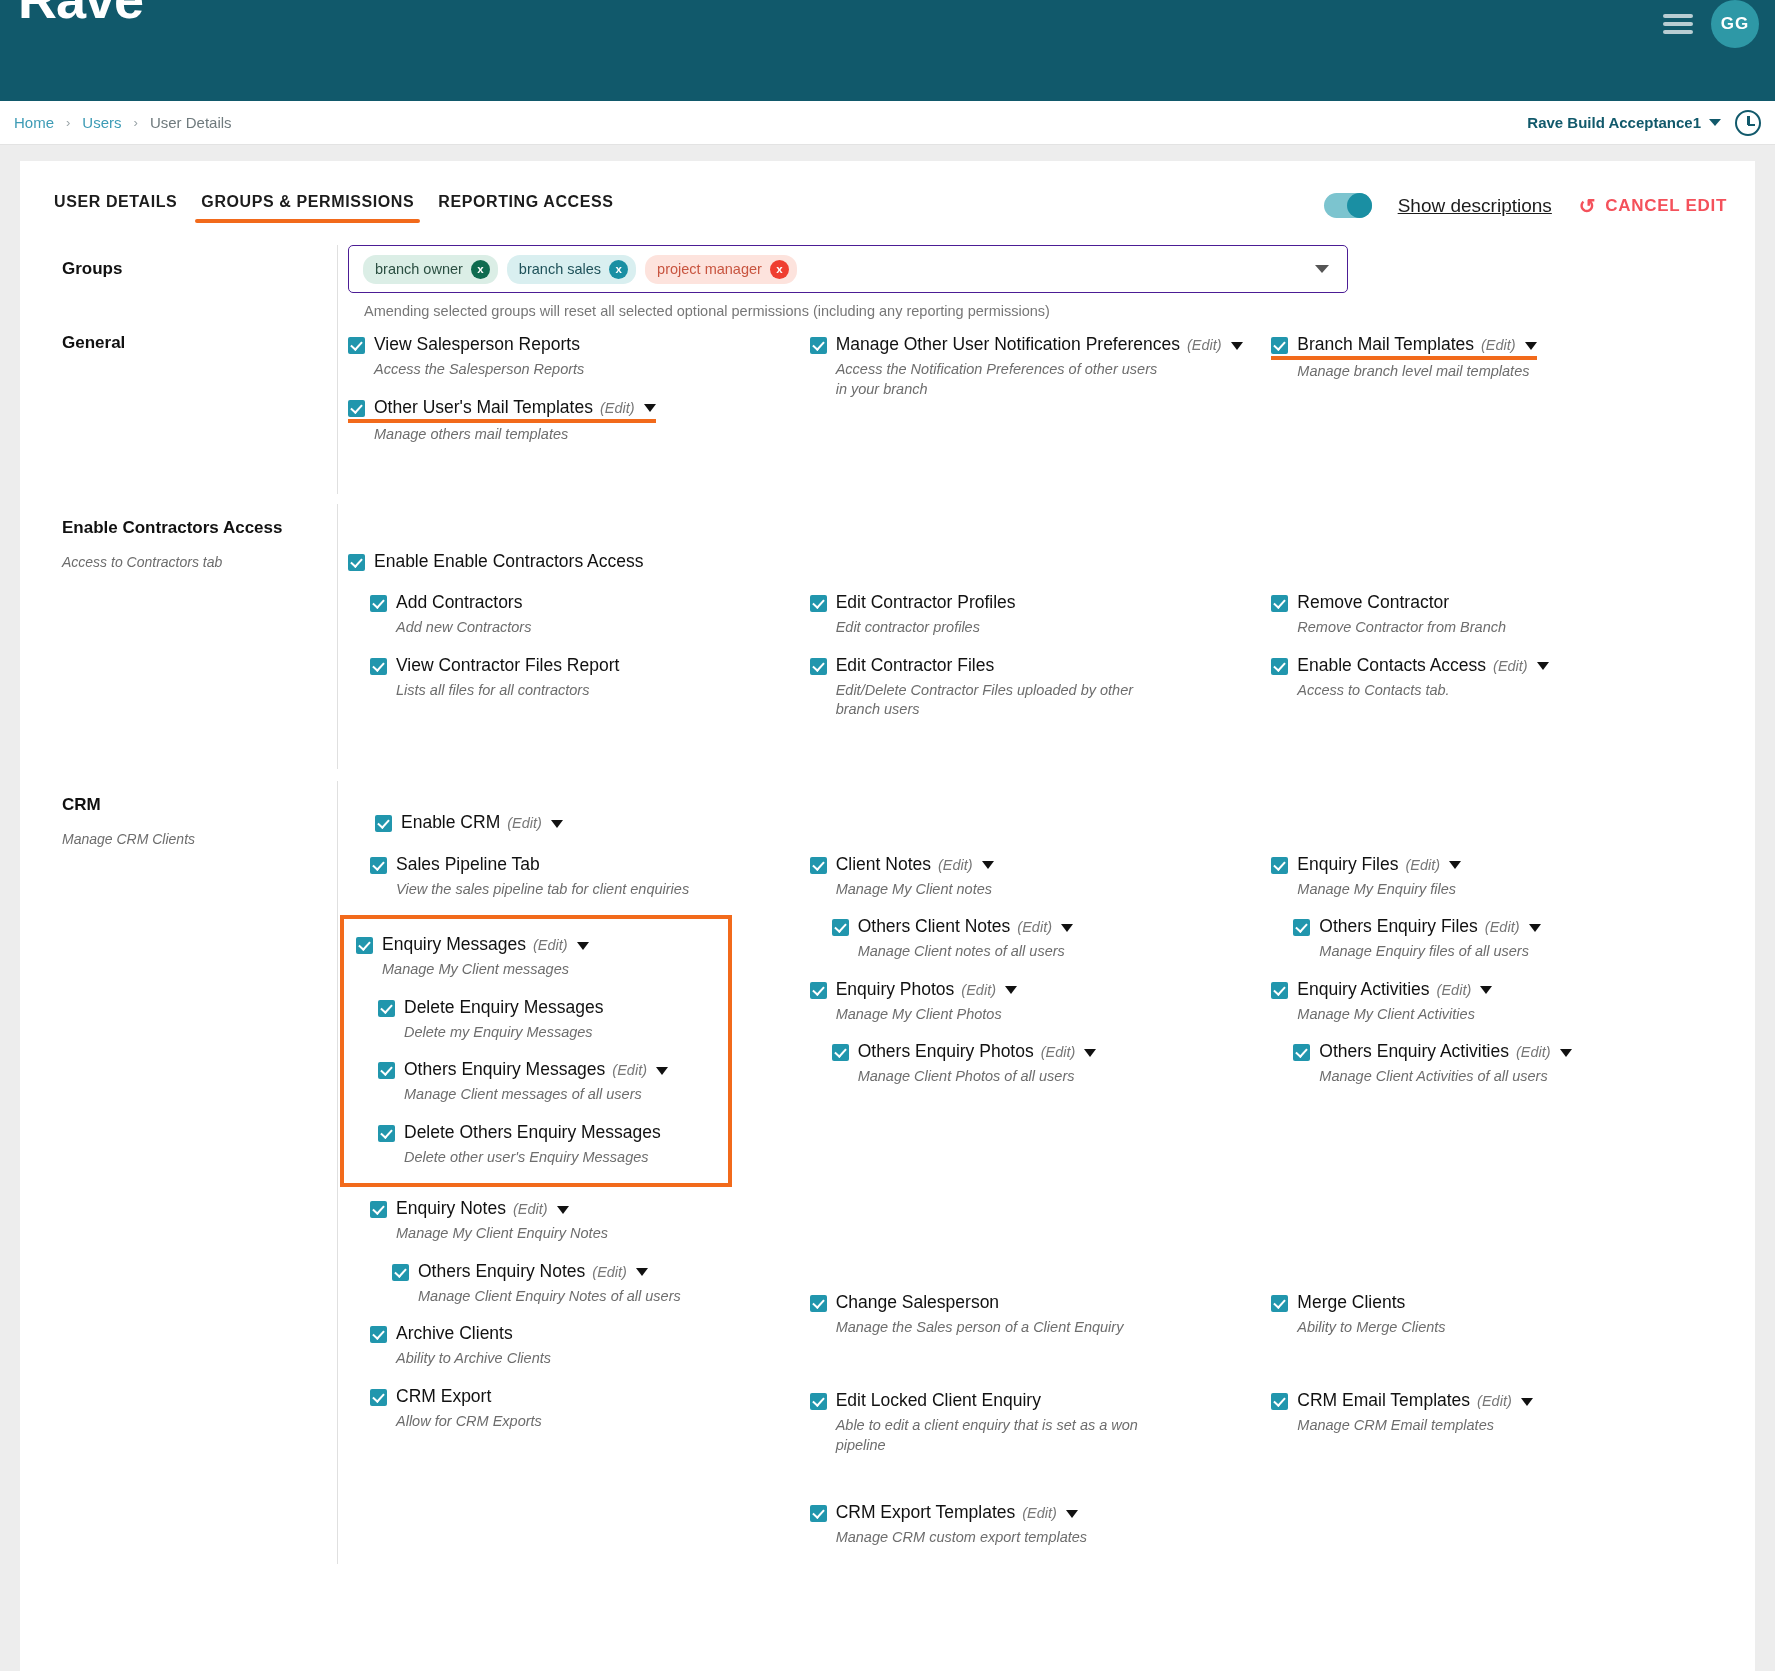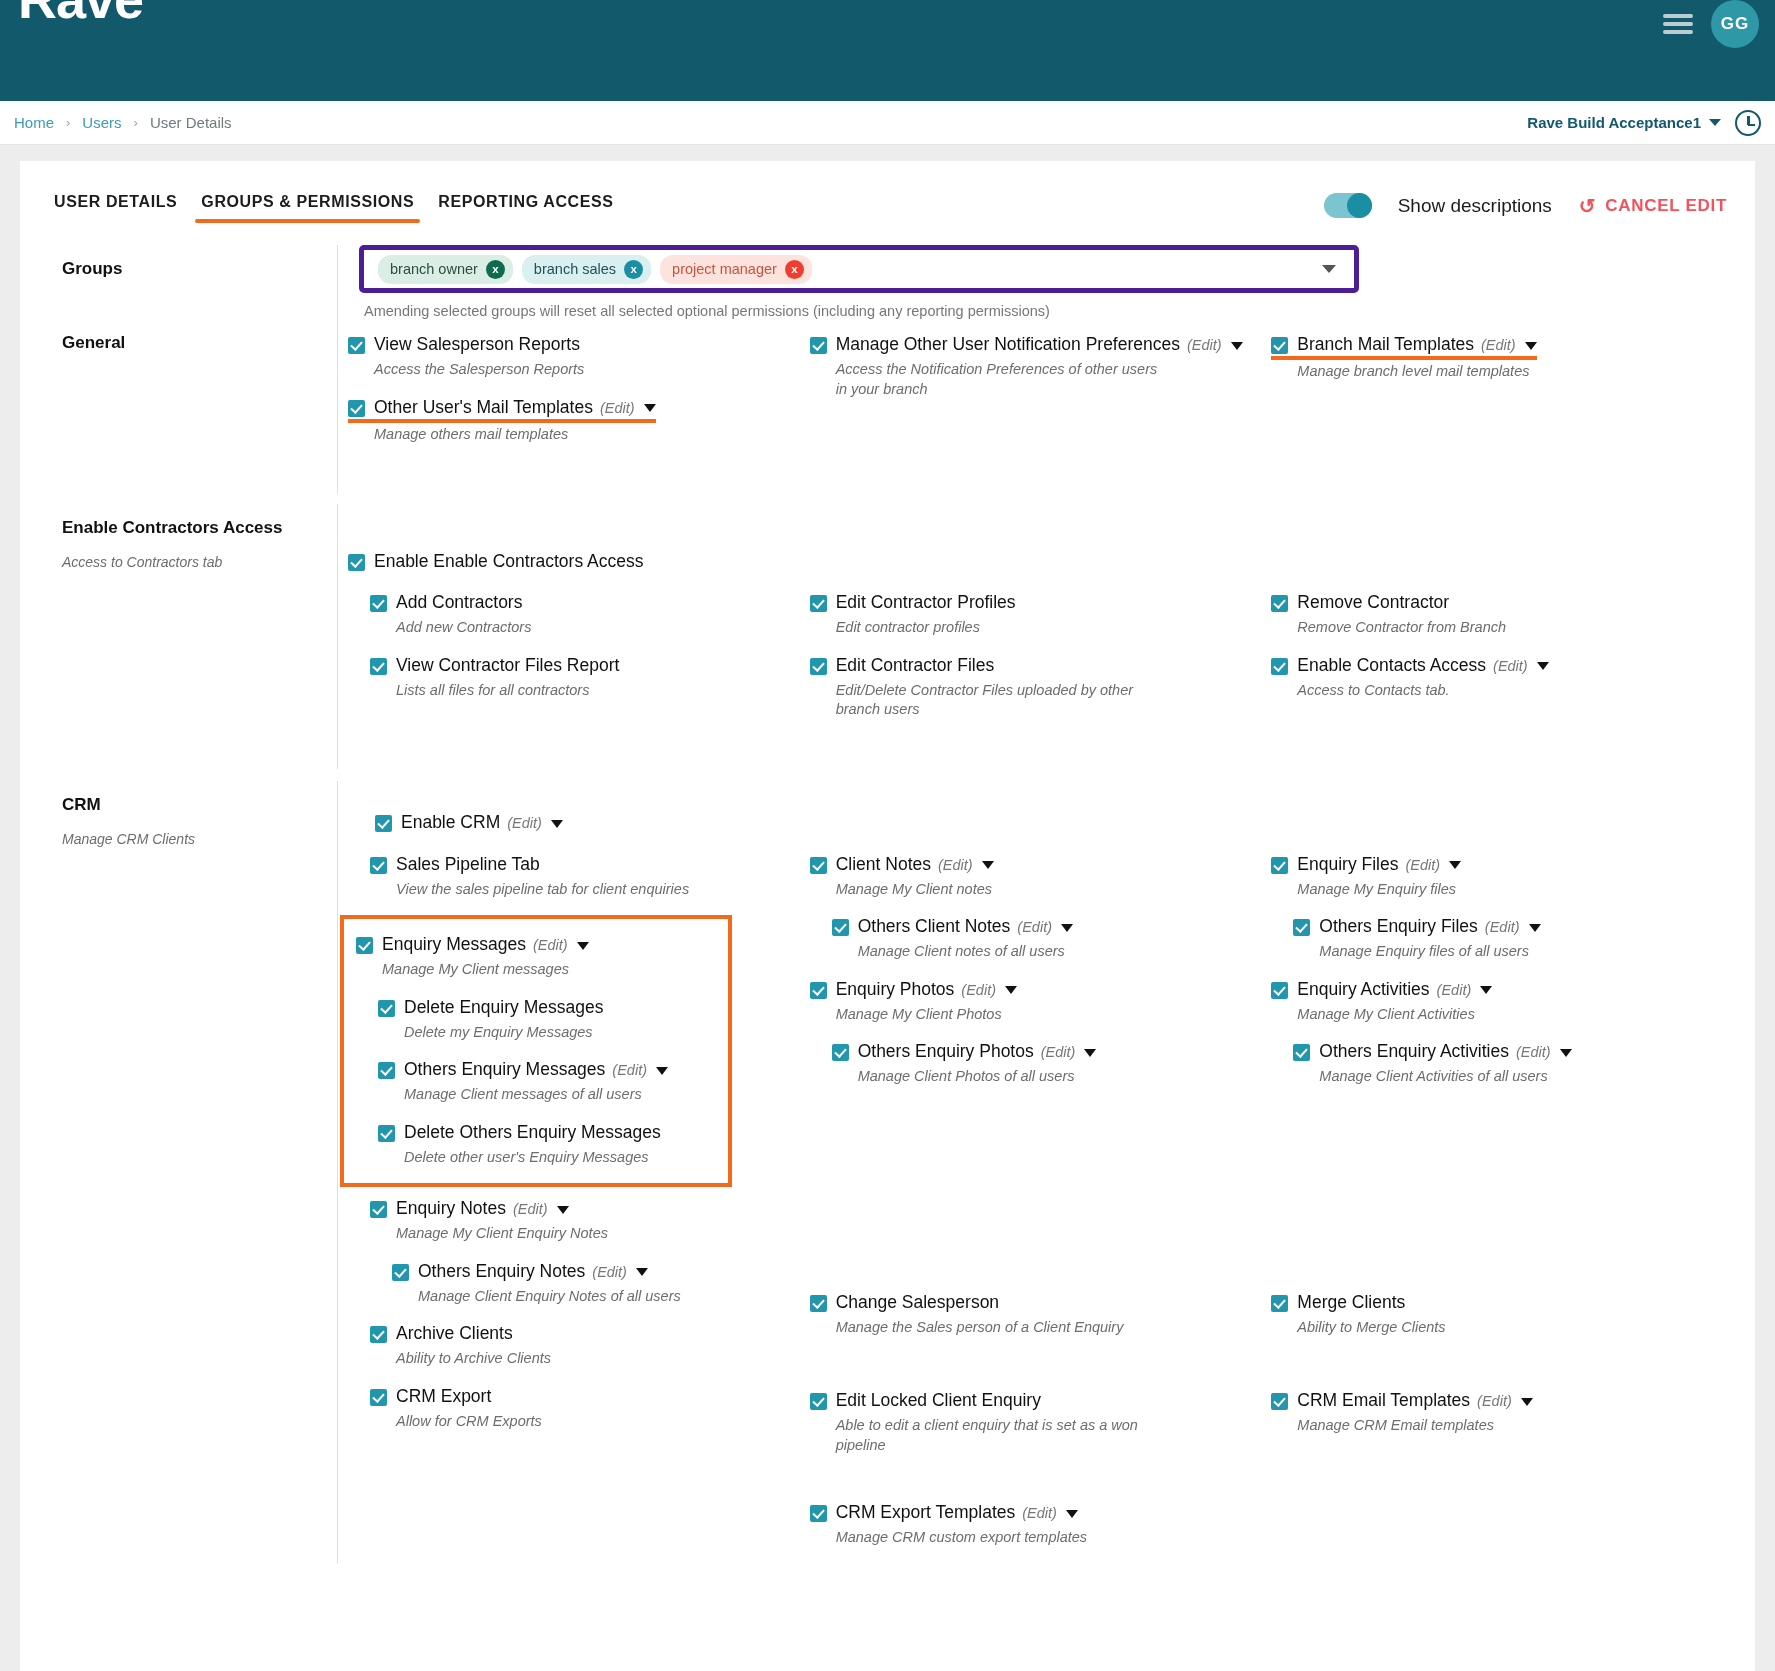--- a/index.html
+++ b/index.html
@@ -91,21 +91,21 @@
     padding-right:6px; padding-top:6px;
   }
   .toggle{
     width:48px; height:25px; border-radius:13px; background:#7cc4cf;
     position:relative; cursor:pointer;
   }
   .toggle .knob{
     position:absolute; right:0; top:0; width:25px; height:25px;
     border-radius:50%; background:#1a8fa3;
   }
-  .toggle-label{ font-size:19px; color:#1c1c1c; }
+  .toggle-label{ font-size:19px; color:#1c1c1c;text-decoration:underline; }
   .cancel-edit{
     display:flex; align-items:center; gap:10px;
     color:#f4515b; font-size:17px; font-weight:bold; letter-spacing:.7px;
     cursor:pointer;
   }
   .undo-ico{ font-size:20px; line-height:1; transform:scaleX(-1); }
 
   
   .section{ display:flex; position:relative; }
   .sec-label{
@@ -158,23 +158,23 @@
   .hl-box{
     border:4px solid #f26a1b; padding:14px 14px 6px 12px;
     margin:6px 0 10px -8px; width:392px;
   }
   .hl-box .perm:last-child{ margin-bottom:10px; }
 
   
   .groups-row{ display:flex; padding-top:20px; }
   .groups-body{ flex:1; border-left:1px solid #e0e0e0; padding-left:10px; }
   .select-box{
-    width:1000px; height:48px; border:5px solid #4c1d95; border-radius:5px;
+    width:1000px; height:48px; border:1px solid #4c1d95; border-radius:5px;
     background:#fff; display:flex; align-items:center; padding:0 14px;
-    gap:9px; cursor:pointer; position:relative;margin-left:11px;
+    gap:9px; cursor:pointer; position:relative;
   }
   .chip{
     display:inline-flex; align-items:center; gap:8px;
     padding:5px 8px 5px 12px; border-radius:13px; font-size:14.5px;
   }
   .chip .x{
     width:19px; height:19px; border-radius:50%;
     display:flex; align-items:center; justify-content:center;
     color:#fff; font-size:11.5px; font-weight:bold; cursor:pointer;
   }

